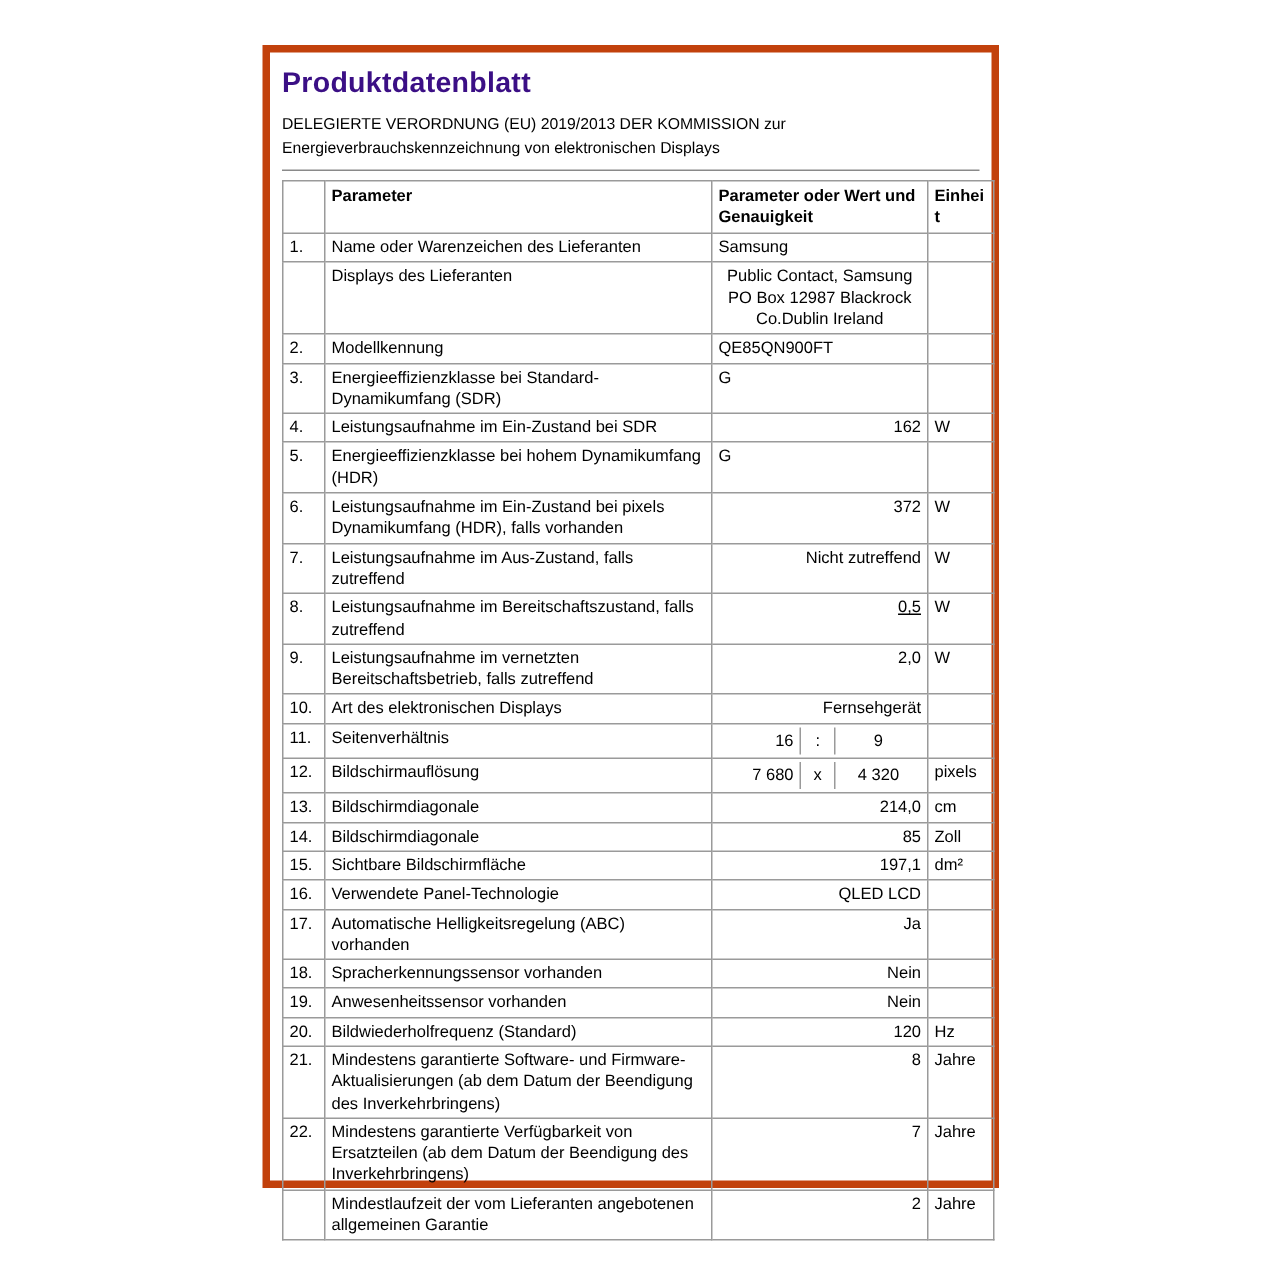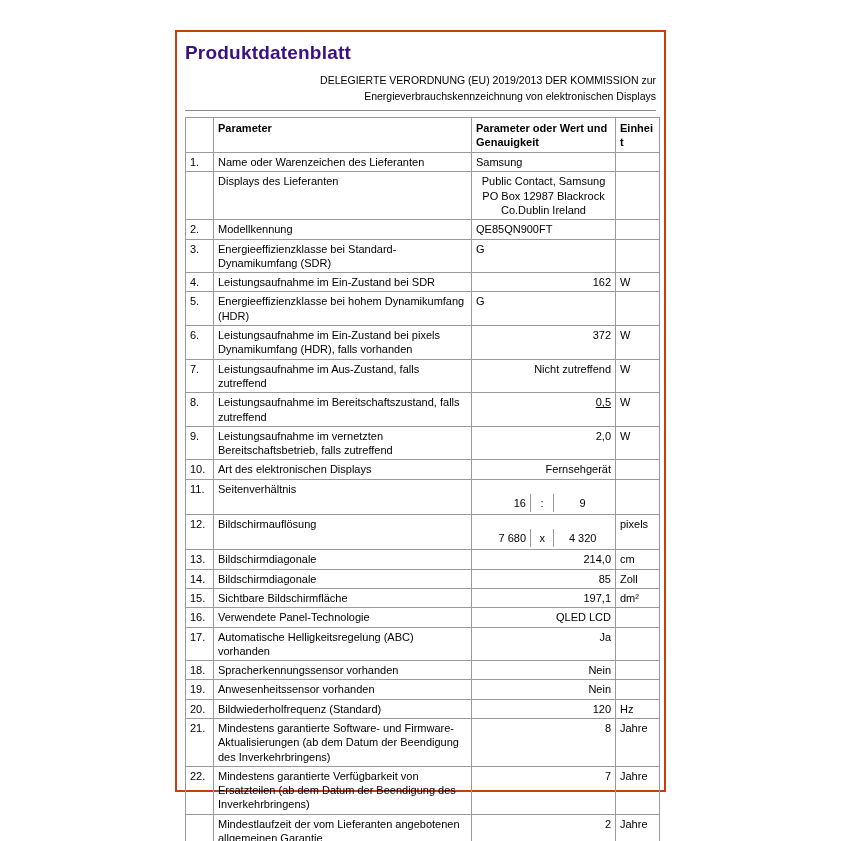--- a/index.html
+++ b/index.html
@@ -1,28 +1,28 @@
 <!DOCTYPE html>
 <html><head>
 <meta charset="utf-8">
 <style>
   html,body{margin:0;padding:0;background:#ffffff;}
   body{width:841px;height:841px;position:relative;font-family:"Liberation Sans",sans-serif;color:#000;}
   .page{position:absolute;left:175px;top:30px;width:491px;height:762px;background:#fff;
-        border:2px solid #c2410c;box-sizing:border-box;padding:8px 8px 0 8px;}
+        border:5px solid #c2410c;box-sizing:border-box;padding:8px 8px 0 8px;}
   .title{font-size:19px;font-weight:bold;color:#3b0f85;margin:2px 0 9px 0;letter-spacing:0.2px;}
-  .subtitle{font-size:10.5px;line-height:1.5;padding-bottom:5px;border-bottom:1px solid #8a8a8a;text-align:right;}
+  .subtitle{font-size:10.5px;line-height:1.5;padding-bottom:5px;border-bottom:1px solid #8a8a8a;}
   table.pd{border-collapse:collapse;table-layout:fixed;width:474px;margin-top:6px;}
   table.pd th, table.pd td{border:1px solid #9a9a9a;font-size:11px;line-height:1.3;
         padding:2px 4px;vertical-align:top;overflow:hidden;word-wrap:break-word;}
   table.pd th{text-align:left;font-weight:bold;padding-top:3px;padding-bottom:3px;margin-left:16px;}
   .c-num{padding-left:5px;}
   .c-unit{padding-left:4px;}
   td.p0{padding:0;}
-  .split{display:flex;width:100%;margin-top:12px;}
+  .split{display:flex;width:100%;}
   .split > div{padding:2px 4px;box-sizing:border-box;}
   .split .s0{flex:0 0 40%;text-align:right;}
   .split .s1{flex:0 0 18%;text-align:center;border-left:1px solid #9a9a9a;border-right:1px solid #9a9a9a;}
   .split .s2{flex:1 1 auto;text-align:center;}
 </style>
 </head>
 <body>
 
 <div class="page">
   <div class="title" style="color: rgb(59, 15, 133);">Produktdatenblatt</div>

